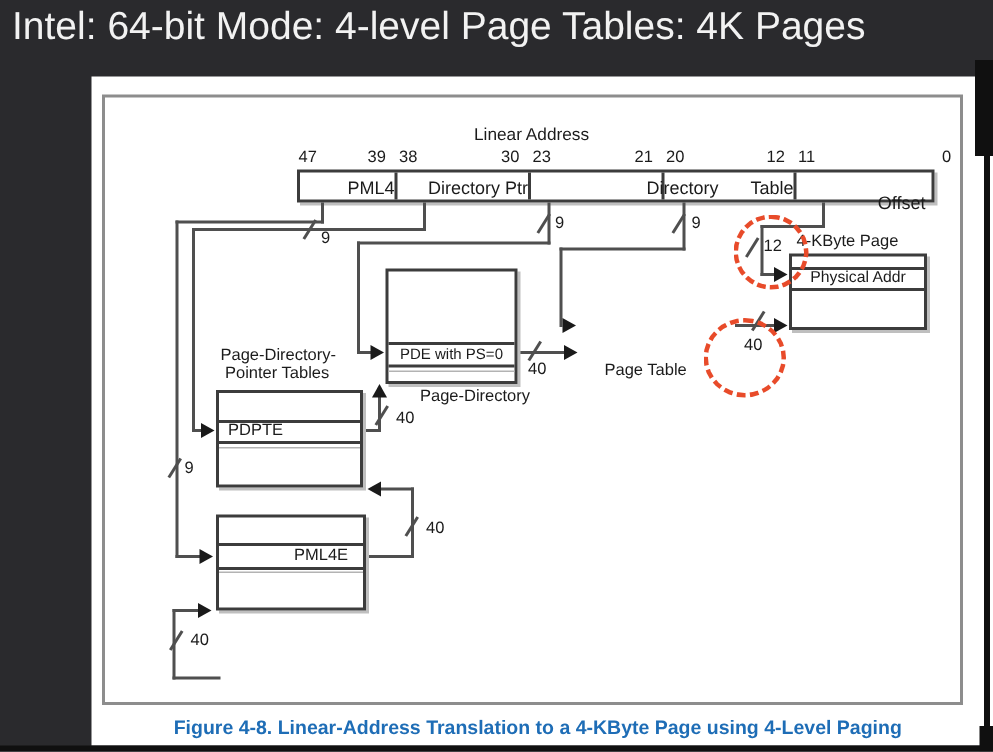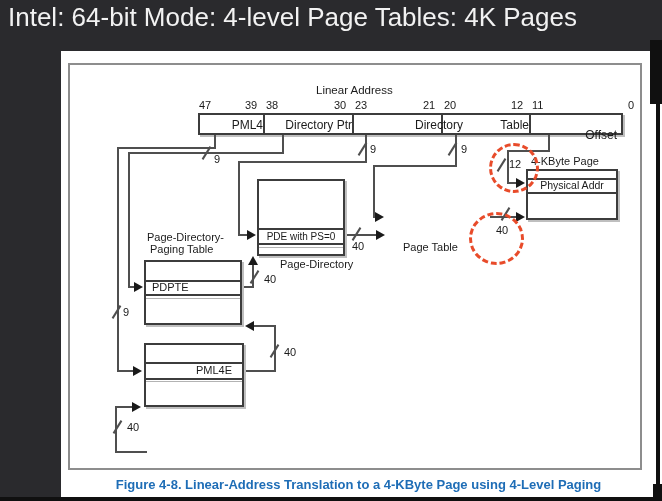--- a/index.html
+++ b/index.html
@@ -50,21 +50,21 @@
   <div class="bit" style="left:532px;top:99px;">11</div>
   <div class="bit" style="left:628px;top:99px;">0</div>
 
   <div class="box" style="left:198px;top:113px;width:421px;height:18px;">
     <div class="vdiv" style="left:63px;"></div>
     <div class="vdiv" style="left:152px;"></div>
     <div class="vdiv" style="left:241px;"></div>
     <div class="vdiv" style="left:329px;"></div>
     <div class="latext" style="left:0;width:63px;">PML4</div>
     <div class="latext" style="left:65px;width:87px;">Directory Ptr</div>
-    <div class="latext" style="left:154px;width:109px;">Directory</div>
+    <div class="latext" style="left:154px;width:109px;padding-left:16px;">Directory</div>
     <div class="latext" style="left:243px;width:86px;">Table</div>
     <div class="latext" style="left:331px;width:86px;margin-top:10px;">Offset</div>
   </div>
 
   <div class="ln" style="left:214px;top:135px;width:2px;height:14px;"></div>
   <div class="ln" style="left:117px;top:147px;width:99px;height:2px;"></div>
   <div class="ln" style="left:117px;top:147px;width:2px;height:225px;"></div>
   <div class="ln" style="left:117px;top:370px;width:18px;height:2px;"></div>
   <div class="arr-r" style="left:133px;top:366px;"></div>
   <div class="slash" style="left:109px;top:311px;"></div>
@@ -135,21 +135,21 @@
     <div class="divd" style="top:47px;"></div>
     <div class="divd" style="top:62px;"></div>
     <div class="divl" style="top:66px;"></div>
     <div class="entry" style="left:0;top:49px;width:84px;text-align:center;font-size:10px;">PDE with PS=0</div>
   </div>
   <div class="lbl" style="left:280px;top:258px;">Page-Directory</div>
 
   <div class="lbl" style="left:403px;top:241px;">Page Table</div>
 
   <div class="lbl" style="left:147px;top:231px;">Page-Directory-</div>
-  <div class="lbl" style="left:150px;top:243px;">Paging Table</div>
+  <div class="lbl" style="left:150px;top:243px;">Pointer Tables</div>
   <div class="box" style="left:144px;top:260px;width:94px;height:61px;">
     <div class="divd" style="top:18px;"></div>
     <div class="divd" style="top:32px;"></div>
     <div class="divl" style="top:36px;"></div>
     <div class="entry" style="left:6px;top:19px;">PDPTE</div>
   </div>
 
   <div class="box" style="left:144px;top:343px;width:96px;height:60px;">
     <div class="divd" style="top:17px;"></div>
     <div class="divd" style="top:33px;"></div>

